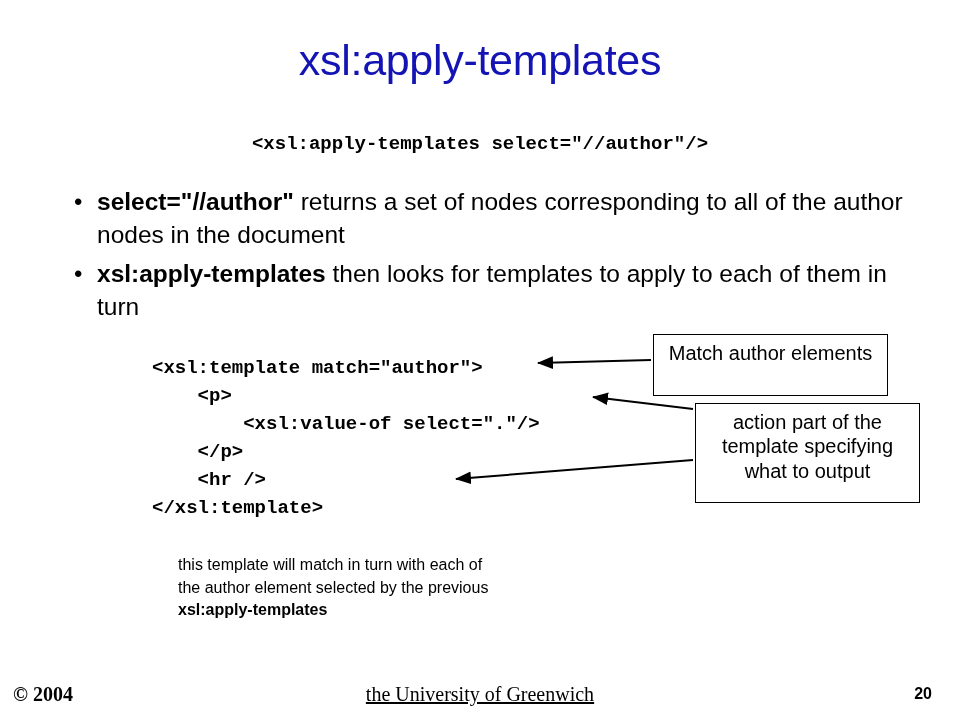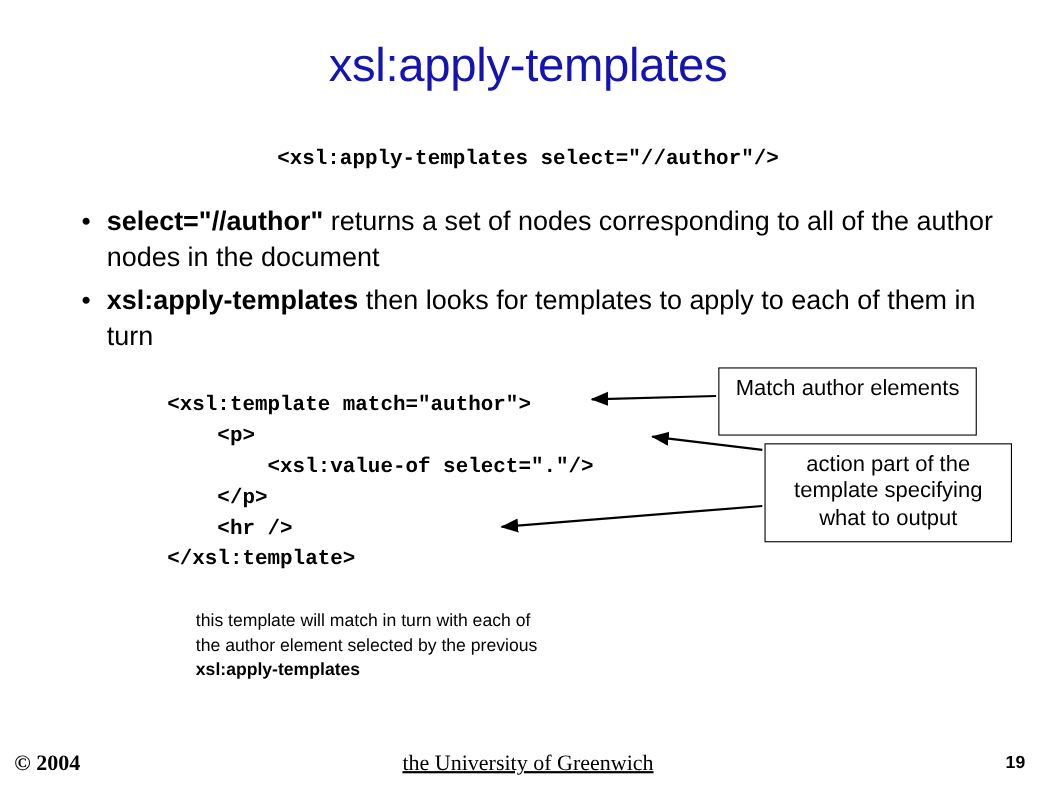--- a/index.html
+++ b/index.html
@@ -103,21 +103,21 @@
     left: 653px;
     top: 318px;
     width: 235px;
     height: 62px;
     margin-top: 16px;
   }
   #callout-2 {
     left: 695px;
     top: 403px;
     width: 225px;
-    height: 90px;
+    height: 100px;
   }
 
   #footer-left {
     position: absolute;
     left: 13px;
     bottom: 14px;
     font-size: 20px;
     font-weight: bold;
     color: #000000;
     font-family: Liberation Serif, serif;
@@ -190,15 +190,15 @@
   </svg>
 
   <div id="closing-note">
     <div>this template will match in turn with each of</div>
     <div>the author element selected by the previous</div>
     <div><b>xsl:apply-templates</b></div>
   </div>
 
   <div id="footer-left">© 2004</div>
   <div id="footer-center">the University of Greenwich</div>
-  <div id="footer-page">19</div>
+  <div id="footer-page">20</div>
 
 </div>
 
 </body></html>

